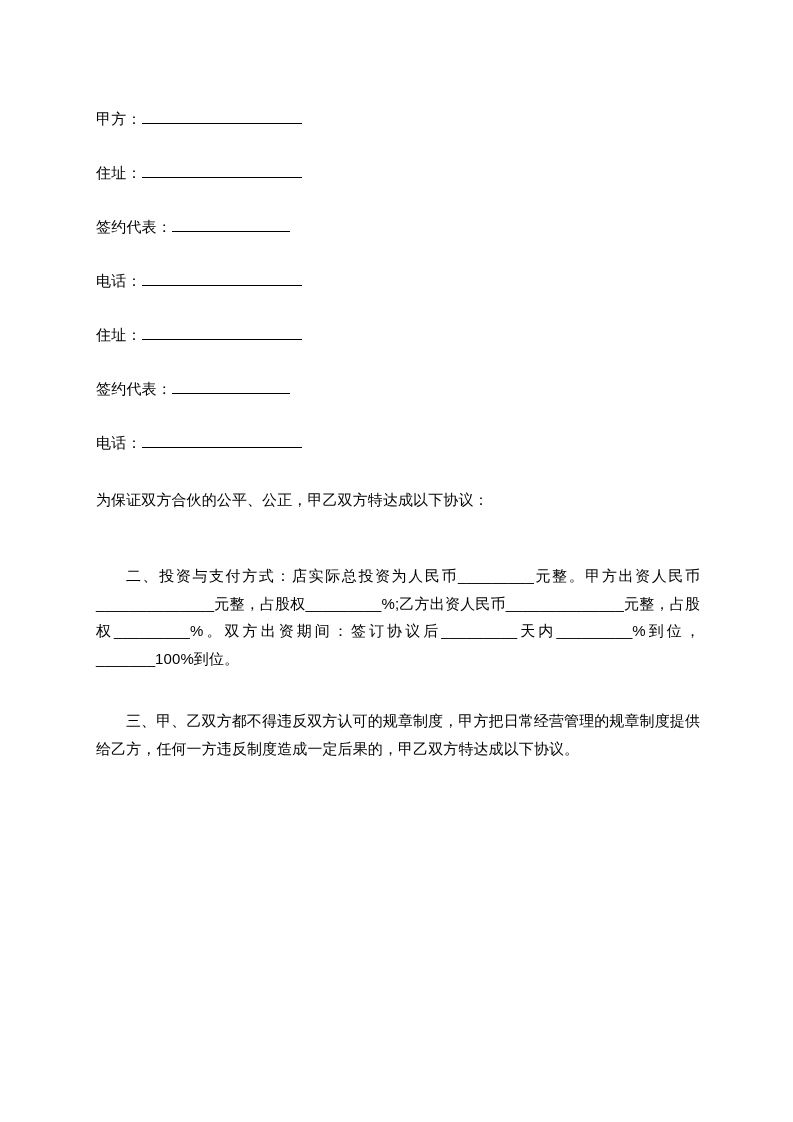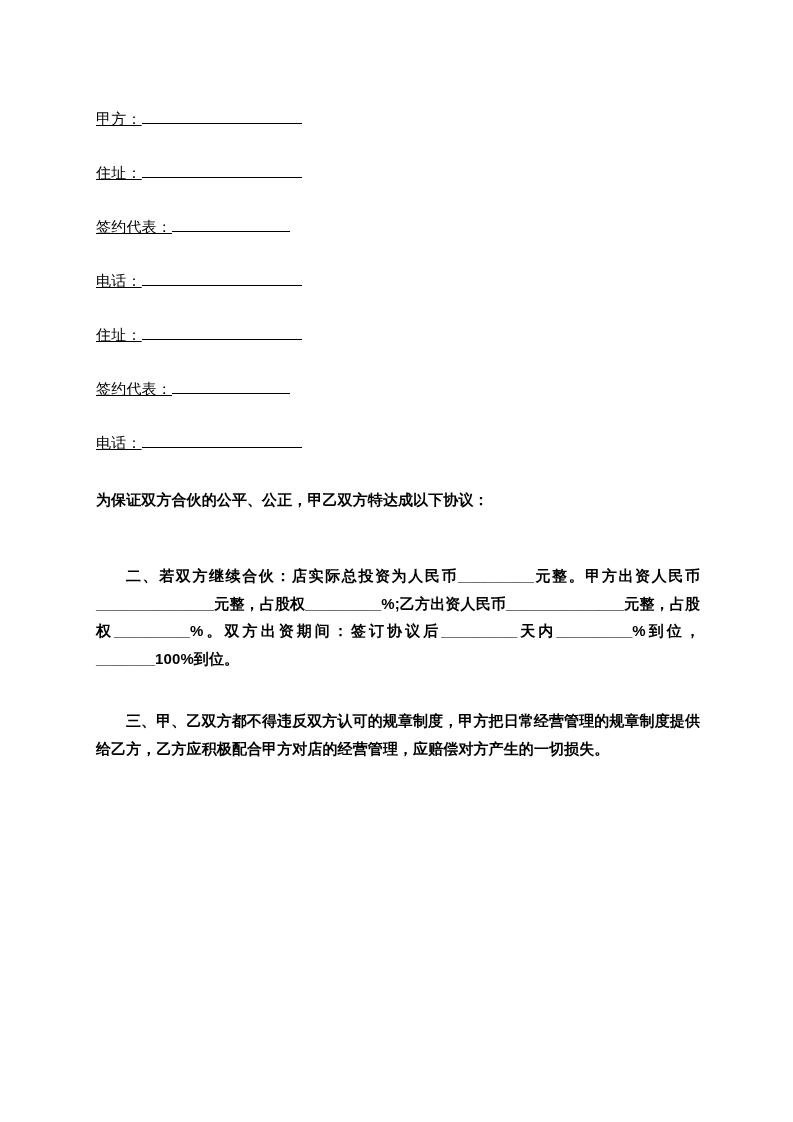--- a/index.html
+++ b/index.html
@@ -24,41 +24,39 @@
     left: 96px;
     top: 108px;
     width: 604px;
   }
   .field-line {
     font-size: 15px;
     line-height: 1.0;
     margin: 0 0 36px 0;
     white-space: nowrap;
     letter-spacing: 0.2px;
-    text-decoration: underline;
   }
   .field-line .label {
     display: inline;
   }
   .blank {
     display: inline-block;
     border-bottom: 1px solid #000000;
     vertical-align: baseline;
     height: 15px;
   }
   .blank-long { width: 160px; }
   .blank-short { width: 118px; }
   .para {
     font-size: 15px;
     line-height: 1.85;
     margin: 0 0 16px 0;
     text-align: justify;
     text-justify: inter-ideograph;
     letter-spacing: 0.1px;
-    font-weight: bold;
   }
   .para.indent {
     text-indent: 2em;
   }
   .gap-1 { height: 14px; }
   .gap-2 { height: 18px; }
   .gap-3 { height: 18px; }
 </style>
 </head>
 <body>
@@ -95,20 +93,20 @@
       <span class="label">电话：</span><span class="blank blank-long"></span>
     </div>
 
     <div class="para">为保证双方合伙的公平、公正，甲乙双方特达成以下协议：</div>
 
     <div class="gap-1"></div>
 
 
     <div class="gap-2"></div>
 
-    <div class="para indent">二、若双方继续合伙：店实际总投资为人民币_________元整。甲方出资人民币______________元整，占股权_________%;乙方出资人民币______________元整，占股权_________%。双方出资期间：签订协议后_________天内_________%到位，_______100%到位。</div>
+    <div class="para indent">二、投资与支付方式：店实际总投资为人民币_________元整。甲方出资人民币______________元整，占股权_________%;乙方出资人民币______________元整，占股权_________%。双方出资期间：签订协议后_________天内_________%到位，_______100%到位。</div>
 
     <div class="gap-3"></div>
 
-    <div class="para indent">三、甲、乙双方都不得违反双方认可的规章制度，甲方把日常经营管理的规章制度提供给乙方，乙方应积极配合甲方对店的经营管理，应赔偿对方产生的一切损失。</div>
+    <div class="para indent">三、甲、乙双方都不得违反双方认可的规章制度，甲方把日常经营管理的规章制度提供给乙方，任何一方违反制度造成一定后果的，甲乙双方特达成以下协议。</div>
 
   </div>
 </div>
 
 </body></html>

